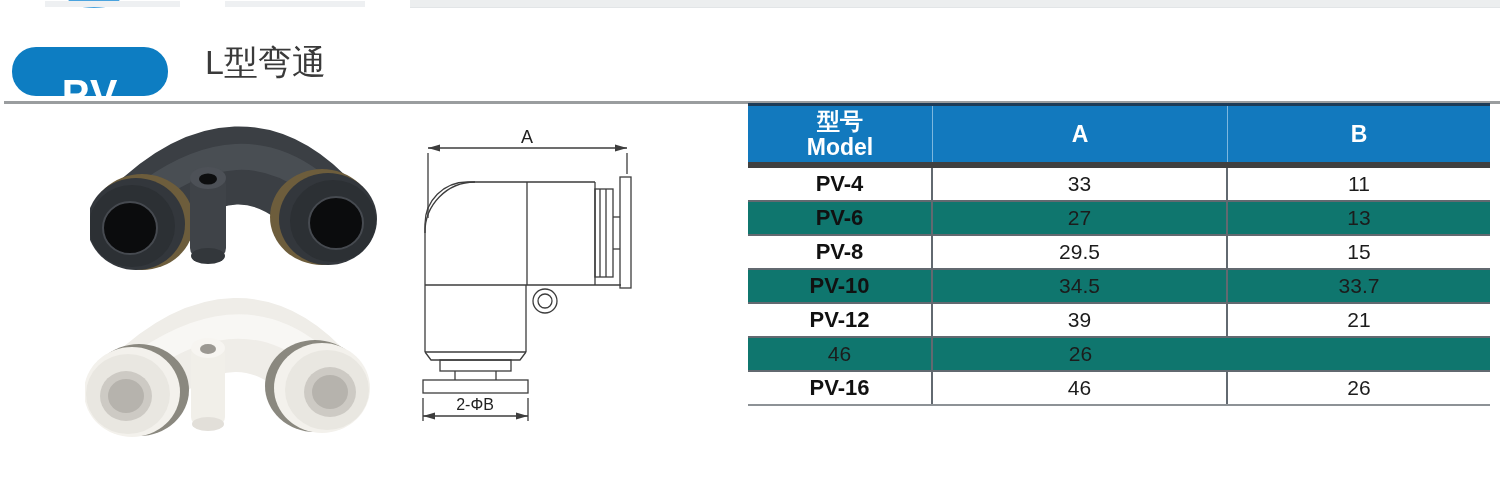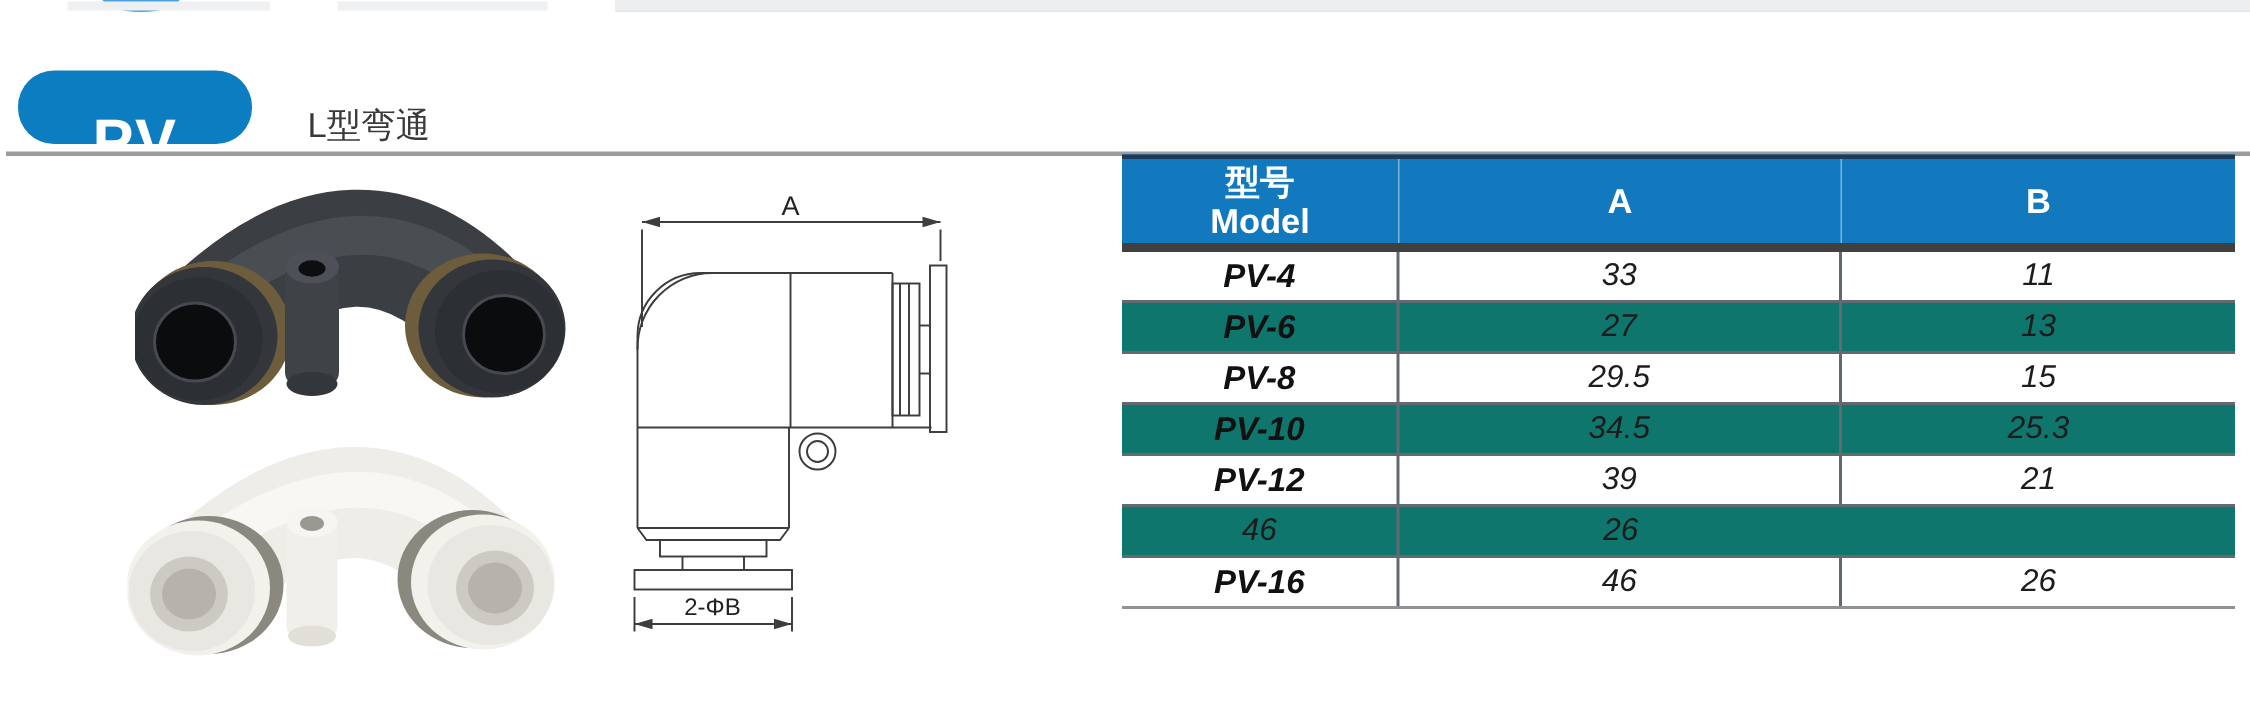--- a/index.html
+++ b/index.html
@@ -13,39 +13,39 @@
   .strip-g1 { position:absolute; left:45px; top:1px; width:135px; height:6px; background:#eef0f2; }
   .strip-g2 { position:absolute; left:225px; top:1px; width:140px; height:6px; background:#eef0f2; }
   .strip-bar { position:absolute; left:410px; top:0; width:1090px; height:8px;
                background:#eceeef; border-bottom:1px solid #e2e5e7; }
 
   
   .pv-badge { position:absolute; left:12px; top:47px; width:156px; height:49px;
               background:#0d7dc2; border-radius:24px; display:flex;
               align-items:center; justify-content:center; }
   .pv-badge span { color:#fff; font-size:41px; font-weight:700; letter-spacing:1px; line-height:1;margin-top:45px; }
-  .subtitle { position:absolute; left:205px; top:68px; font-size:23px; color:#3a3a3a; }
+  .subtitle { position:absolute; left:205px; top:40px; font-size:34px; color:#3a3a3a; }
 
   .rule { position:absolute; left:4px; top:101px; width:1496px; height:3px; background:#9a9d9f; }
 
   
   .photo-black { position:absolute; left:90px; top:122px; }
   .photo-white { position:absolute; left:85px; top:296px; }
   .drawing { position:absolute; left:410px; top:120px; }
 
   
   .spec-table { position:absolute; left:748px; top:103px; width:742px; }
   .thead { display:grid; grid-template-columns:185px 295px 262px; height:65px;
            background:#1279be; border-top:3px solid #1d3b57; border-bottom:6px solid #404040; }
   .th { display:flex; flex-direction:column; align-items:center; justify-content:center;
         color:#fff; font-weight:700; font-size:23px; line-height:1.15;
         border-right:1px solid #7db7de; }
   .th:last-child { border-right:none; }
   .tr { display:grid; grid-template-columns:185px 295px 262px; height:34px;
-        border-bottom:2px solid #626970; background:#fff;font-style:italic; }
+        border-bottom:2px solid #626970; background:#fff; }
   .tr.alt { background:#0f766e; }
   .tr:last-child { border-bottom:2px solid #8d9296; }
   .td { display:flex; align-items:center; justify-content:center;
         font-size:21px; color:#1c1c1c; border-right:2px solid #626970; }
   .td:last-child { border-right:none; }
   .td.model { font-weight:700; font-size:22px; color:#111; }
 
   svg text { font-family:"Liberation Sans", sans-serif; }
 </style>
 </head>
@@ -177,21 +177,21 @@
       <div class="td">13</div>
     </div>
     <div class="tr">
       <div class="td model">PV-8</div>
       <div class="td">29.5</div>
       <div class="td">15</div>
     </div>
     <div class="tr alt">
       <div class="td model">PV-10</div>
       <div class="td">34.5</div>
-      <div class="td">25.3</div>
+      <div class="td">33.7</div>
     </div>
     <div class="tr">
       <div class="td model">PV-12</div>
       <div class="td">39</div>
       <div class="td">21</div>
     </div>
     <div class="tr alt">
       <div class="td">46</div>
       <div class="td">26</div>
     </div>

